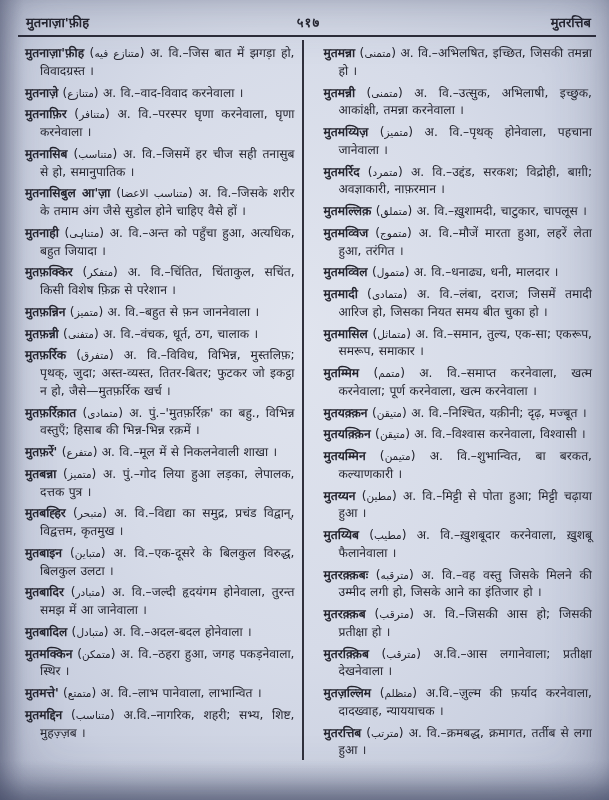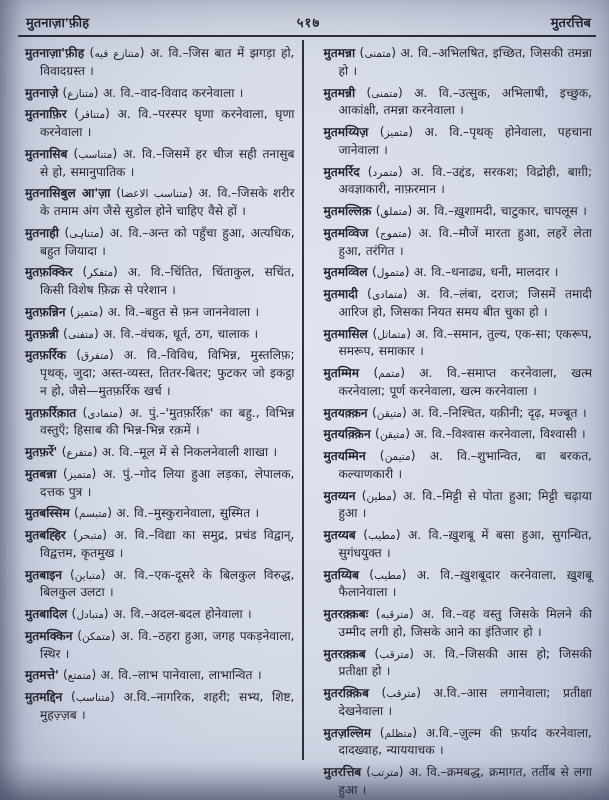--- a/index.html
+++ b/index.html
@@ -79,44 +79,43 @@
         <p class="entry"><span class="hw">मुतनासिब</span> (<span class="urdu" dir="rtl">متناسب</span>) <span>अ. वि.–जिसमें हर चीज सही तनासुब से हो, समानुपातिक ।</span></p>
         <p class="entry"><span class="hw">मुतनासिबुल आ'ज़ा</span> (<span class="urdu" dir="rtl">متناسب الاعضا</span>) <span>अ. वि.–जिसके शरीर के तमाम अंग जैसे सुडोल होने चाहिए वैसे हों ।</span></p>
         <p class="entry"><span class="hw">मुतनाही</span> (<span class="urdu" dir="rtl">متناہی</span>) <span>अ. वि.–अन्त को पहुँचा हुआ, अत्यधिक, बहुत जियादा ।</span></p>
         <p class="entry"><span class="hw">मुतफ़क्किर</span> (<span class="urdu" dir="rtl">متفکر</span>) <span>अ. वि.–चिंतित, चिंताकुल, सचिंत, किसी विशेष फ़िक्र से परेशान ।</span></p>
         <p class="entry"><span class="hw">मुतफ़न्निन</span> (<span class="urdu" dir="rtl">متمیز</span>) <span>अ. वि.–बहुत से फ़न जाननेवाला ।</span></p>
         <p class="entry"><span class="hw">मुतफ़न्नी</span> (<span class="urdu" dir="rtl">متفنی</span>) <span>अ. वि.–वंचक, धूर्त, ठग, चालाक ।</span></p>
         <p class="entry"><span class="hw">मुतफ़र्रिक</span> (<span class="urdu" dir="rtl">متفرق</span>) <span>अ. वि.–विविध, विभिन्न, मुस्तलिफ़; पृथक्, जुदा; अस्त-व्यस्त, तितर-बितर; फुटकर जो इकट्ठा न हो, जैसे—मुतफ़र्रिक खर्च ।</span></p>
         <p class="entry"><span class="hw">मुतफ़र्रिक़ात</span> (<span class="urdu" dir="rtl">متمادی</span>) <span>अ. पुं.–'मुतफ़र्रिक़' का बहु., विभिन्न वस्तुएँ; हिसाब की भिन्न-भिन्न रक़में ।</span></p>
         <p class="entry"><span class="hw">मुतफ़र्रे'</span> (<span class="urdu" dir="rtl">متفرع</span>) <span>अ. वि.–मूल में से निकलनेवाली शाखा ।</span></p>
         <p class="entry"><span class="hw">मुतबन्ना</span> (<span class="urdu" dir="rtl">متمیز</span>) <span>अ. पुं.–गोद लिया हुआ लड़का, लेपालक, दत्तक पुत्र ।</span></p>
-        <p class="entry"><span class="hw">मुतबस्सिम</span> (<span class="urdu" dir="rtl">متبسم</span>) <span>अ. वि.–मुस्कुरानेवाला, सुस्मित ।</span></p>
         <p class="entry"><span class="hw">मुतबह्हिर</span> (<span class="urdu" dir="rtl">متبحر</span>) <span>अ. वि.–विद्या का समुद्र, प्रचंड विद्वान्, विद्वत्तम, कृतमुख ।</span></p>
         <p class="entry"><span class="hw">मुतबाइन</span> (<span class="urdu" dir="rtl">متباین</span>) <span>अ. वि.–एक-दूसरे के बिलकुल विरुद्ध, बिलकुल उलटा ।</span></p>
+        <p class="entry"><span class="hw">मुतबादिर</span> (<span class="urdu" dir="rtl">متبادر</span>) <span>अ. वि.–जल्दी हृदयंगम होनेवाला, तुरन्त समझ में आ जानेवाला ।</span></p>
         <p class="entry"><span class="hw">मुतबादिल</span> (<span class="urdu" dir="rtl">متبادل</span>) <span>अ. वि.–अदल-बदल होनेवाला ।</span></p>
         <p class="entry"><span class="hw">मुतमक्किन</span> (<span class="urdu" dir="rtl">متمکن</span>) <span>अ. वि.–ठहरा हुआ, जगह पकड़नेवाला, स्थिर ।</span></p>
         <p class="entry"><span class="hw">मुतमत्ते'</span> (<span class="urdu" dir="rtl">متمتع</span>) <span>अ. वि.–लाभ पानेवाला, लाभान्वित ।</span></p>
         <p class="entry"><span class="hw">मुतमद्दिन</span> (<span class="urdu" dir="rtl">متناسب</span>) <span>अ.वि.–नागरिक, शहरी; सभ्य, शिष्ट, मुहज़्ज़ब ।</span></p>
       </div>
     <div class="col col-right" id="right-column">
         <p class="entry"><span class="hw">मुतमन्ना</span> (<span class="urdu" dir="rtl">متمنی</span>) <span>अ. वि.–अभिलषित, इच्छित, जिसकी तमन्ना हो ।</span></p>
         <p class="entry"><span class="hw">मुतमन्नी</span> (<span class="urdu" dir="rtl">متمنی</span>) <span>अ. वि.–उत्सुक, अभिलाषी, इच्छुक, आकांक्षी, तमन्ना करनेवाला ।</span></p>
         <p class="entry"><span class="hw">मुतमय्यिज़</span> (<span class="urdu" dir="rtl">متمیز</span>) <span>अ. वि.–पृथक् होनेवाला, पहचाना जानेवाला ।</span></p>
         <p class="entry"><span class="hw">मुतमर्रिद</span> (<span class="urdu" dir="rtl">متمرد</span>) <span>अ. वि.–उद्दंड, सरकश; विद्रोही, बाग़ी; अवज्ञाकारी, नाफ़रमान ।</span></p>
         <p class="entry"><span class="hw">मुतमल्लिक़</span> (<span class="urdu" dir="rtl">متملق</span>) <span>अ. वि.–ख़ुशामदी, चाटुकार, चापलूस ।</span></p>
         <p class="entry"><span class="hw">मुतमव्विज</span> (<span class="urdu" dir="rtl">متموج</span>) <span>अ. वि.–मौजें मारता हुआ, लहरें लेता हुआ, तरंगित ।</span></p>
         <p class="entry"><span class="hw">मुतमव्विल</span> (<span class="urdu" dir="rtl">متمول</span>) <span>अ. वि.–धनाढ्य, धनी, मालदार ।</span></p>
         <p class="entry"><span class="hw">मुतमादी</span> (<span class="urdu" dir="rtl">متمادی</span>) <span>अ. वि.–लंबा, दराज; जिसमें तमादी आरिज हो, जिसका नियत समय बीत चुका हो ।</span></p>
         <p class="entry"><span class="hw">मुतमासिल</span> (<span class="urdu" dir="rtl">متماثل</span>) <span>अ. वि.–समान, तुल्य, एक-सा; एकरूप, समरूप, समाकार ।</span></p>
         <p class="entry"><span class="hw">मुतम्मिम</span> (<span class="urdu" dir="rtl">متمم</span>) <span>अ. वि.–समाप्त करनेवाला, खत्म करनेवाला; पूर्ण करनेवाला, खत्म करनेवाला ।</span></p>
         <p class="entry"><span class="hw">मुतयक़्क़न</span> (<span class="urdu" dir="rtl">متیقن</span>) <span>अ. वि.–निश्चित, यक़ीनी; दृढ़, मज्बूत ।</span></p>
         <p class="entry"><span class="hw">मुतयक़्क़िन</span> (<span class="urdu" dir="rtl">متیقن</span>) <span>अ. वि.–विश्वास करनेवाला, विश्वासी ।</span></p>
         <p class="entry"><span class="hw">मुतयम्मिन</span> (<span class="urdu" dir="rtl">متیمن</span>) <span>अ. वि.–शुभान्वित, बा बरकत, कल्याणकारी ।</span></p>
         <p class="entry"><span class="hw">मुतय्यन</span> (<span class="urdu" dir="rtl">مطین</span>) <span>अ. वि.–मिट्टी से पोता हुआ; मिट्टी चढ़ाया हुआ ।</span></p>
-        <p class="entry"><span class="hw">मुतय्यब</span> (<span class="urdu" dir="rtl">مطیب</span>) <span>अ. वि.–ख़ुशबू में बसा हुआ, सुगन्धित, सुगंधयुक्त ।</span></p>
         <p class="entry"><span class="hw">मुतय्यिब</span> (<span class="urdu" dir="rtl">مطیب</span>) <span>अ. वि.–ख़ुशबूदार करनेवाला, ख़ुशबू फैलानेवाला ।</span></p>
         <p class="entry"><span class="hw">मुतरक़्क़बः</span> (<span class="urdu" dir="rtl">مترقبه</span>) <span>अ. वि.–वह वस्तु जिसके मिलने की उम्मीद लगी हो, जिसके आने का इंतिजार हो ।</span></p>
         <p class="entry"><span class="hw">मुतरक़्क़ब</span> (<span class="urdu" dir="rtl">مترقب</span>) <span>अ. वि.–जिसकी आस हो; जिसकी प्रतीक्षा हो ।</span></p>
         <p class="entry"><span class="hw">मुतरक़्क़िब</span> (<span class="urdu" dir="rtl">مترقب</span>) <span>अ.वि.–आस लगानेवाला; प्रतीक्षा देखनेवाला ।</span></p>
         <p class="entry"><span class="hw">मुतज़ल्लिम</span> (<span class="urdu" dir="rtl">متظلم</span>) <span>अ.वि.–ज़ुल्म की फ़र्याद करनेवाला, दादख्वाह, न्याययाचक ।</span></p>
         <p class="entry"><span class="hw">मुतरत्तिब</span> (<span class="urdu" dir="rtl">مترتب</span>) <span>अ. वि.–क्रमबद्ध, क्रमागत, तर्तीब से लगा हुआ ।</span></p>
       </div>
   </div>
 
   <div class="vignette"></div>

